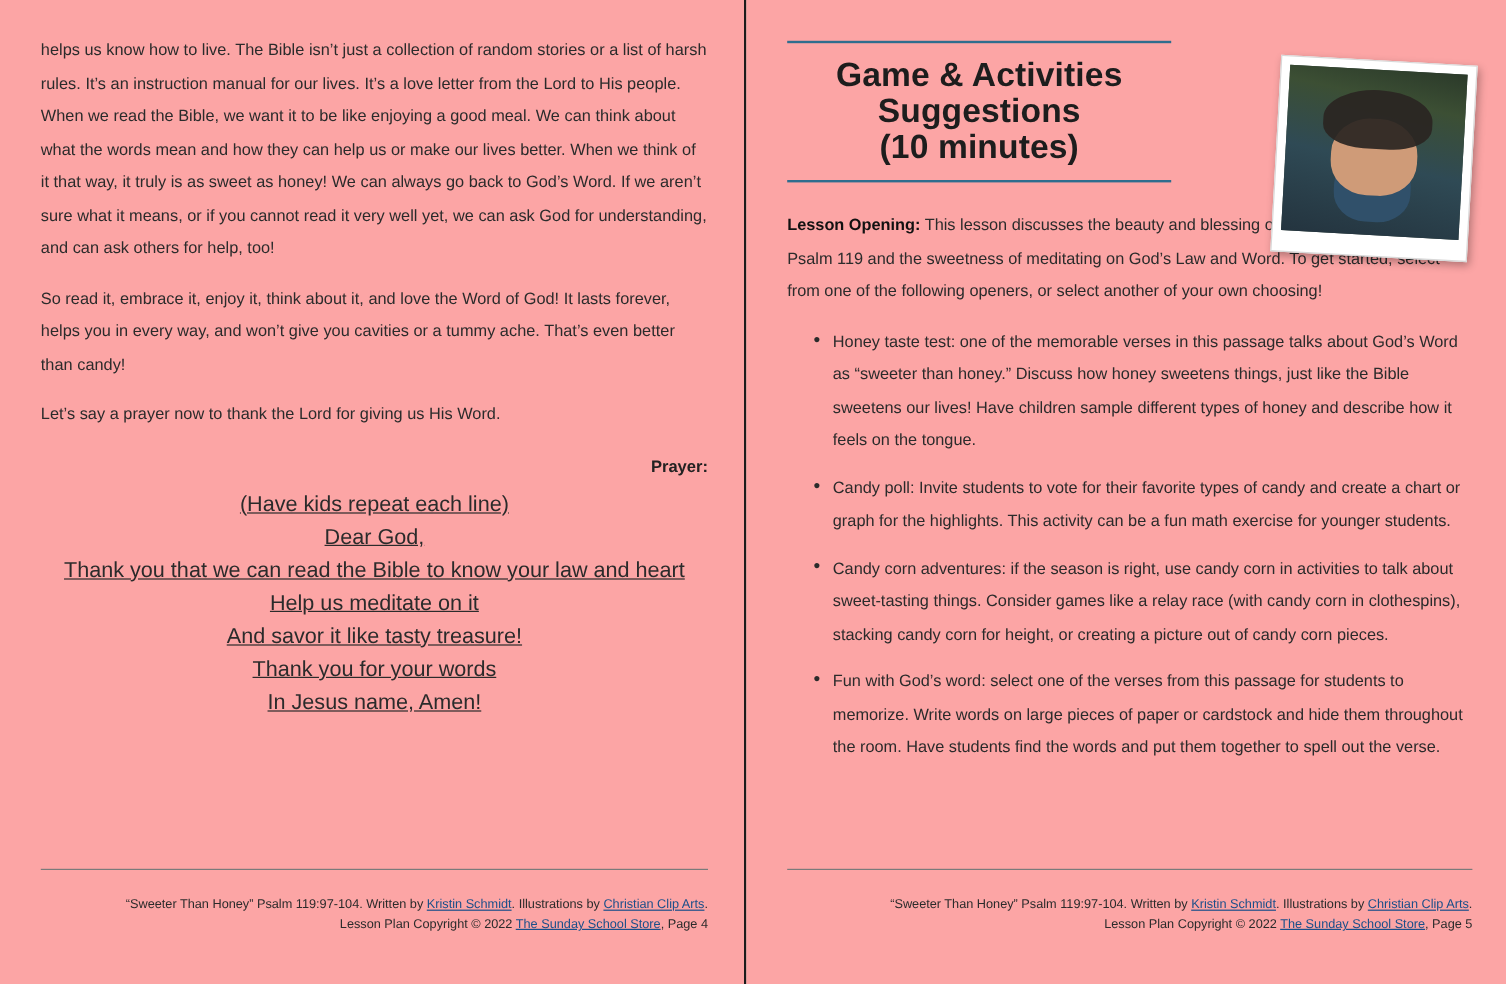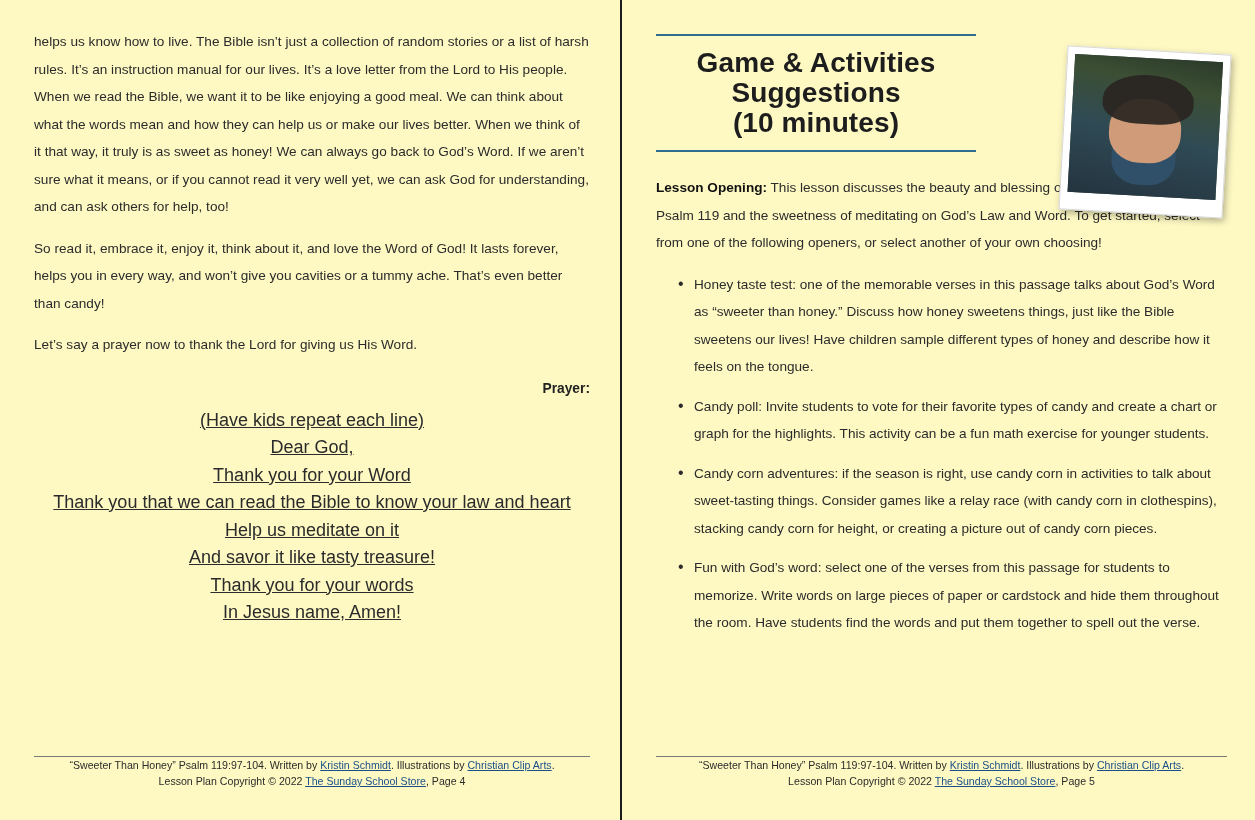--- a/index.html
+++ b/index.html
@@ -17,21 +17,21 @@
   .spread {
     display: flex;
     width: 1255px;
     height: 820px;
     background: #ffffff;
   }
   .page {
     position: relative;
     height: 820px;
     box-sizing: border-box;
-    background: #fef9c3;
+    background: #fca5a5;
   }
   .page-left {
     width: 622px;
     border-right: 2px solid #1c1c1c;
     padding: 28px 30px 0 34px;
   }
   .page-right {
     width: 633px;
     padding: 18px 28px 0 34px;
   }
@@ -152,24 +152,24 @@
     top: -1px;
     font-size: 16px;
     color: #2b2b2b;
   }
 
   
   .footer {
     position: absolute;
     left: 34px;
     right: 28px;
-    bottom: 31px;
+    bottom: 42px;
     border-top: 1px solid #7a7a7a;
-    padding-top: 0;
-    text-align: center;
+    padding-top: 21px;
+    text-align: right;
     font-size: 10.6px;
     line-height: 16px;
     color: #2b2b2b;
   }
   .page-left .footer { left: 34px; right: 30px; }
   .footer a, .footer .link {
     color: #1a4f8a;
     text-decoration: underline;
   }
 </style>
@@ -182,21 +182,20 @@
     <div class="page-inner">
 
       <p class="body">helps us know how to live. The Bible isn’t just a collection of random stories or a list of harsh rules. It’s an instruction manual for our lives. It’s a love letter from the Lord to His people. When we read the Bible, we want it to be like enjoying a good meal. We can think about what the words mean and how they can help us or make our lives better. When we think of it that way, it truly is as sweet as honey! We can always go back to God’s Word. If we aren’t sure what it means, or if you cannot read it very well yet, we can ask God for understanding, and can ask others for help, too!</p>
       <p class="body">So read it, embrace it, enjoy it, think about it, and love the Word of God! It lasts forever, helps you in every way, and won’t give you cavities or a tummy ache. That’s even better than candy!</p>
       <p class="body">Let’s say a prayer now to thank the Lord for giving us His Word.</p>
 
       <div class="prayer-title">Prayer:</div>
 
       <p class="prayer-line">(Have kids repeat each line)</p>
       <p class="prayer-line">Dear God,</p>
-      <p class="prayer-line">Thank you for your Word</p>
       <p class="prayer-line">Thank you that we can read the Bible to know your law and heart</p>
       <p class="prayer-line">Help us meditate on it</p>
       <p class="prayer-line">And savor it like tasty treasure!</p>
       <p class="prayer-line">Thank you for your words</p>
       <p class="prayer-line">In Jesus name, Amen!</p>
 
     </div>
 
     <div class="footer">
       <div>

